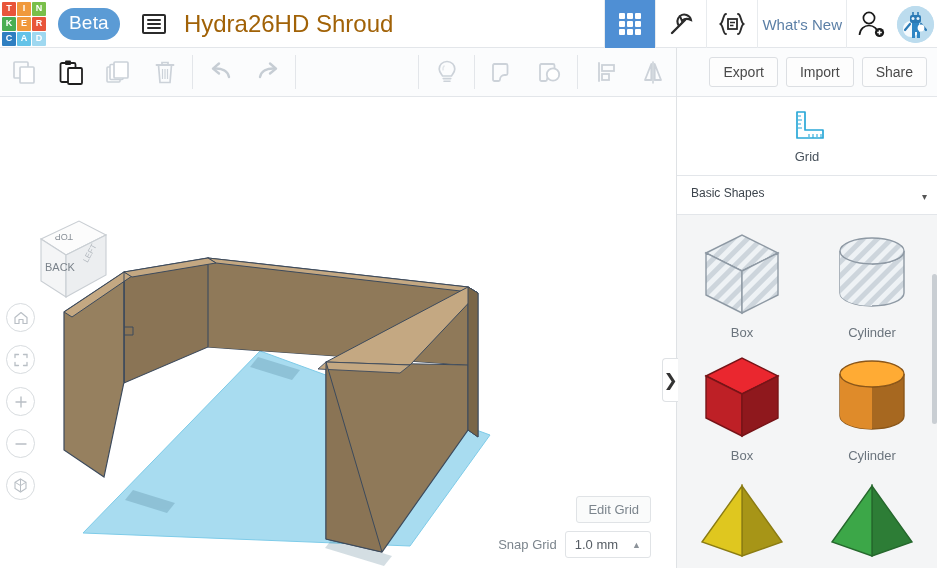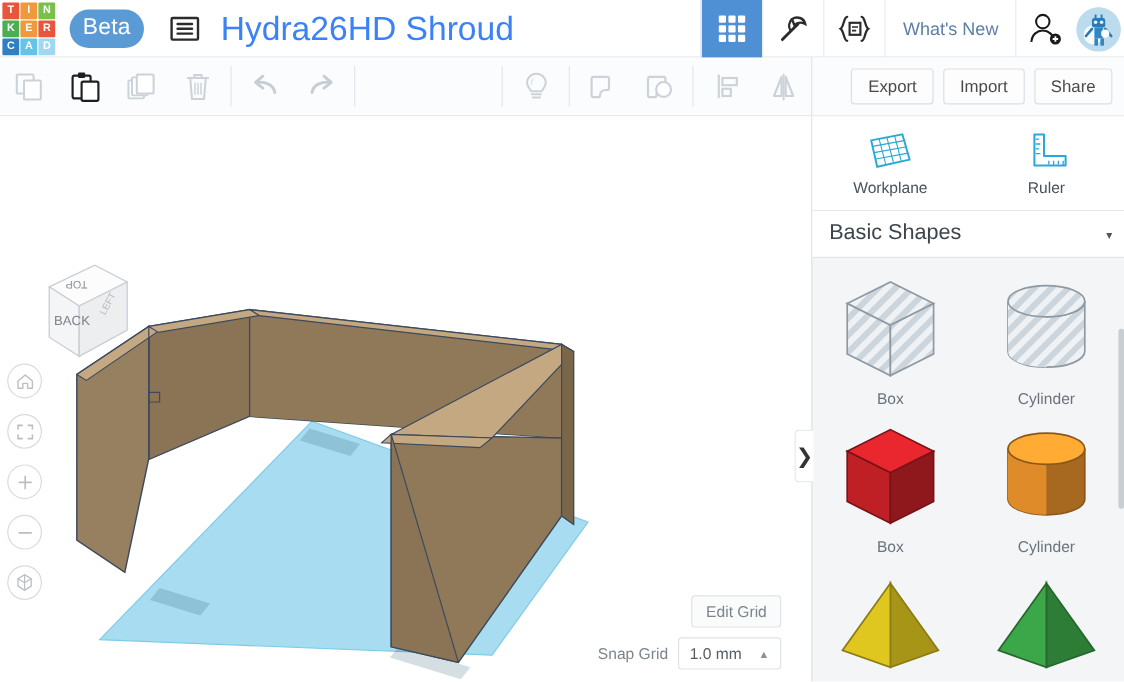--- a/index.html
+++ b/index.html
@@ -36,34 +36,34 @@
   .doc-icon{
     margin-left:22px;width:24px;height:20px;border:2px solid #2b2b2b;
     border-radius:2px;box-sizing:border-box;display:flex;flex-direction:column;
     justify-content:center;gap:2px;padding:0 3px;
   }
   .doc-icon i{display:block;height:2px;background:#2b2b2b;border-radius:1px;}
   .doc-icon i:nth-child(1){width:100%;}
   .doc-icon i:nth-child(2){width:100%;}
   .doc-icon i:nth-child(3){width:100%;}
   .proj-title{
-    margin-left:18px;font-size:28px;color:#3b82f6;white-space:nowrap;
+    margin-left:18px;font-size:24px;color:#a16207;white-space:nowrap;
   }
   .topbar-right{
     position:absolute;right:0;top:0;height:48px;display:flex;align-items:stretch;
   }
   .tb-btn{
     width:51px;display:flex;align-items:center;justify-content:center;
     border-left:1px solid #e8ebee;box-sizing:border-box;
   }
   .tb-btn.active{background:#4f8fd4;}
   .grid9{display:grid;grid-template-columns:repeat(3,6px);grid-template-rows:repeat(3,6px);gap:2px;}
   .grid9 i{background:#ffffff;display:block;border-radius:1px;}
   .whatsnew{
-    display:flex;align-items:center;padding:0 14px;border-left:1px solid #e8ebee;
+    display:flex;align-items:center;padding:0 4px;border-left:1px solid #e8ebee;
     color:#5b7fa6;font-size:15px;white-space:nowrap;
   }
   .adduser{width:48px;display:flex;align-items:center;justify-content:center;border-left:1px solid #e8ebee;}
   .avatar{
     width:37px;height:37px;border-radius:50%;margin:0 3px 0 2px;align-self:center;
     background:#bcdcee;overflow:hidden;position:relative;flex:0 0 auto;
   }
 
   
   .toolbar{
@@ -96,21 +96,21 @@
     display:flex;background:#ffffff;height:78px;border-bottom:1px solid #e3e6ea;
   }
   .rp-tool{
     flex:1;display:flex;flex-direction:column;align-items:center;justify-content:center;gap:5px;
   }
   .rp-tool span{font-size:13px;color:#48525c;}
   .rp-head{
     background:#ffffff;padding:6px 14px 10px 14px;border-bottom:1px solid #e3e6ea;position:relative;
   }
   .rp-kicker{font-size:11px;color:#9aa2ab;line-height:14px;}
-  .rp-title{font-size:18px;color:#3c444c;line-height:22px;}
+  .rp-title{font-size:12px;color:#3c444c;line-height:22px;}
   .rp-caret{position:absolute;right:10px;bottom:12px;color:#555;font-size:10px;}
   .shapes{
     padding:10px 0 0 0;display:grid;grid-template-columns:1fr 1fr;
     row-gap:4px;overflow:hidden;height:calc(100% - 78px - 49px - 46px);
     position:relative;
   }
   .shape{display:flex;flex-direction:column;align-items:center;justify-content:flex-start;}
   .shape-label{font-size:13px;color:#6b747d;margin-top:2px;}
   .scrollbar{
     position:absolute;right:0;top:226px;width:5px;height:150px;background:#c9ced3;border-radius:3px;
@@ -462,35 +462,27 @@
     <div class="panel-tab">❯</div>
 
     <div class="rp-actions">
       <button class="rp-btn">Export</button>
       <button class="rp-btn">Import</button>
       <button class="rp-btn">Share</button>
     </div>
 
     <div class="rp-tools">
 
-      <div class="rp-tool">
-        <svg width="44" height="36" viewBox="0 0 44 36">
-          <polygon points="6,9 32,4 38,25 11,31" fill="none" stroke="#2aa8d8" stroke-width="1.6"></polygon>
-          <path d="M12.5,7.5 L18,28.5 M19,6.3 L24.5,27.2 M25.5,5.2 L31,26" stroke="#2aa8d8" stroke-width="0.9"></path>
-          <path d="M7.2,14 L34.5,9 M8.4,19.2 L35.8,14.3 M9.7,24.5 L37,19.6" stroke="#2aa8d8" stroke-width="0.9"></path>
-        </svg>
-        <span>Workplane</span>
-      </div>
 
       <div class="rp-tool">
         <svg width="44" height="36" viewBox="0 0 44 36">
           <path d="M12,4 L20,4 L20,22 L38,22 L38,30 L12,30 Z" fill="none" stroke="#2aa8d8" stroke-width="1.7" stroke-linejoin="round"></path>
           <path d="M13,8 h3 M13,12 h4 M13,16 h3 M13,20 h4 M24,26 v3 M28,26 v4 M32,26 v3 M36,26 v4" stroke="#2aa8d8" stroke-width="1.1"></path>
         </svg>
-        <span>Ruler</span>
+        <span>Grid</span>
       </div>
 
     </div>
 
     <div class="rp-head">
       <div class="rp-title">Basic Shapes</div>
       <div class="rp-caret">▾</div>
     </div>
 
     <div class="shapes" id="shapes">

